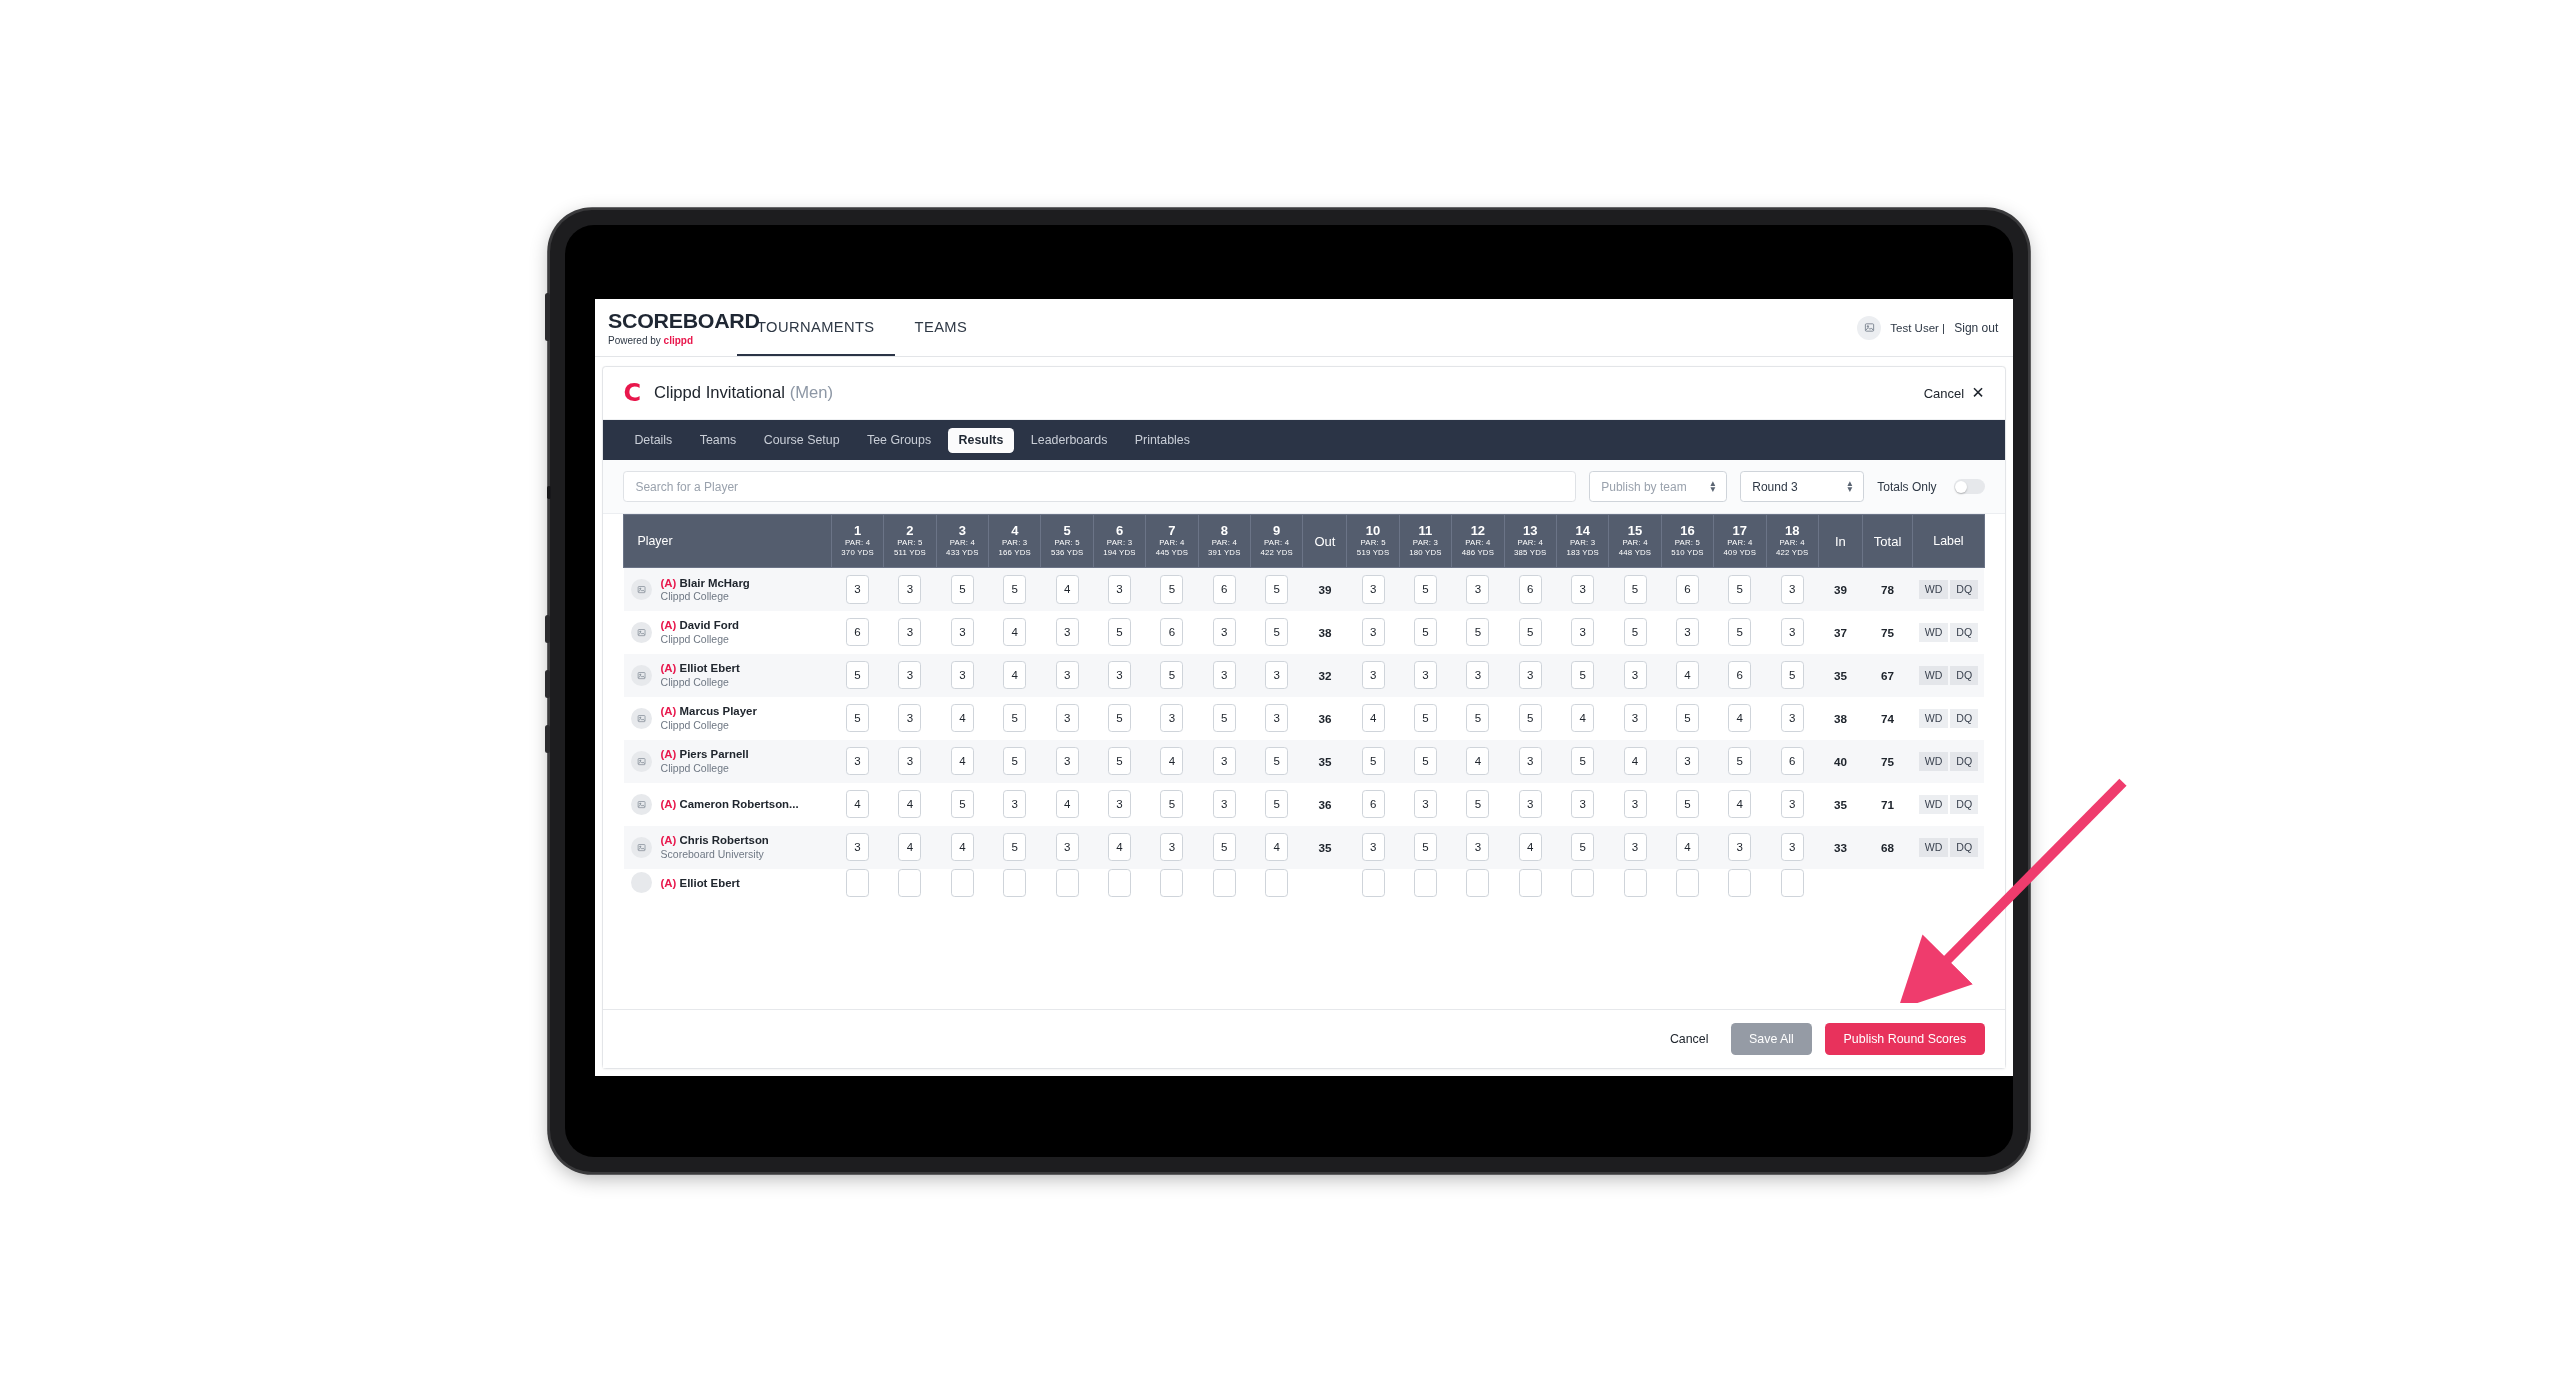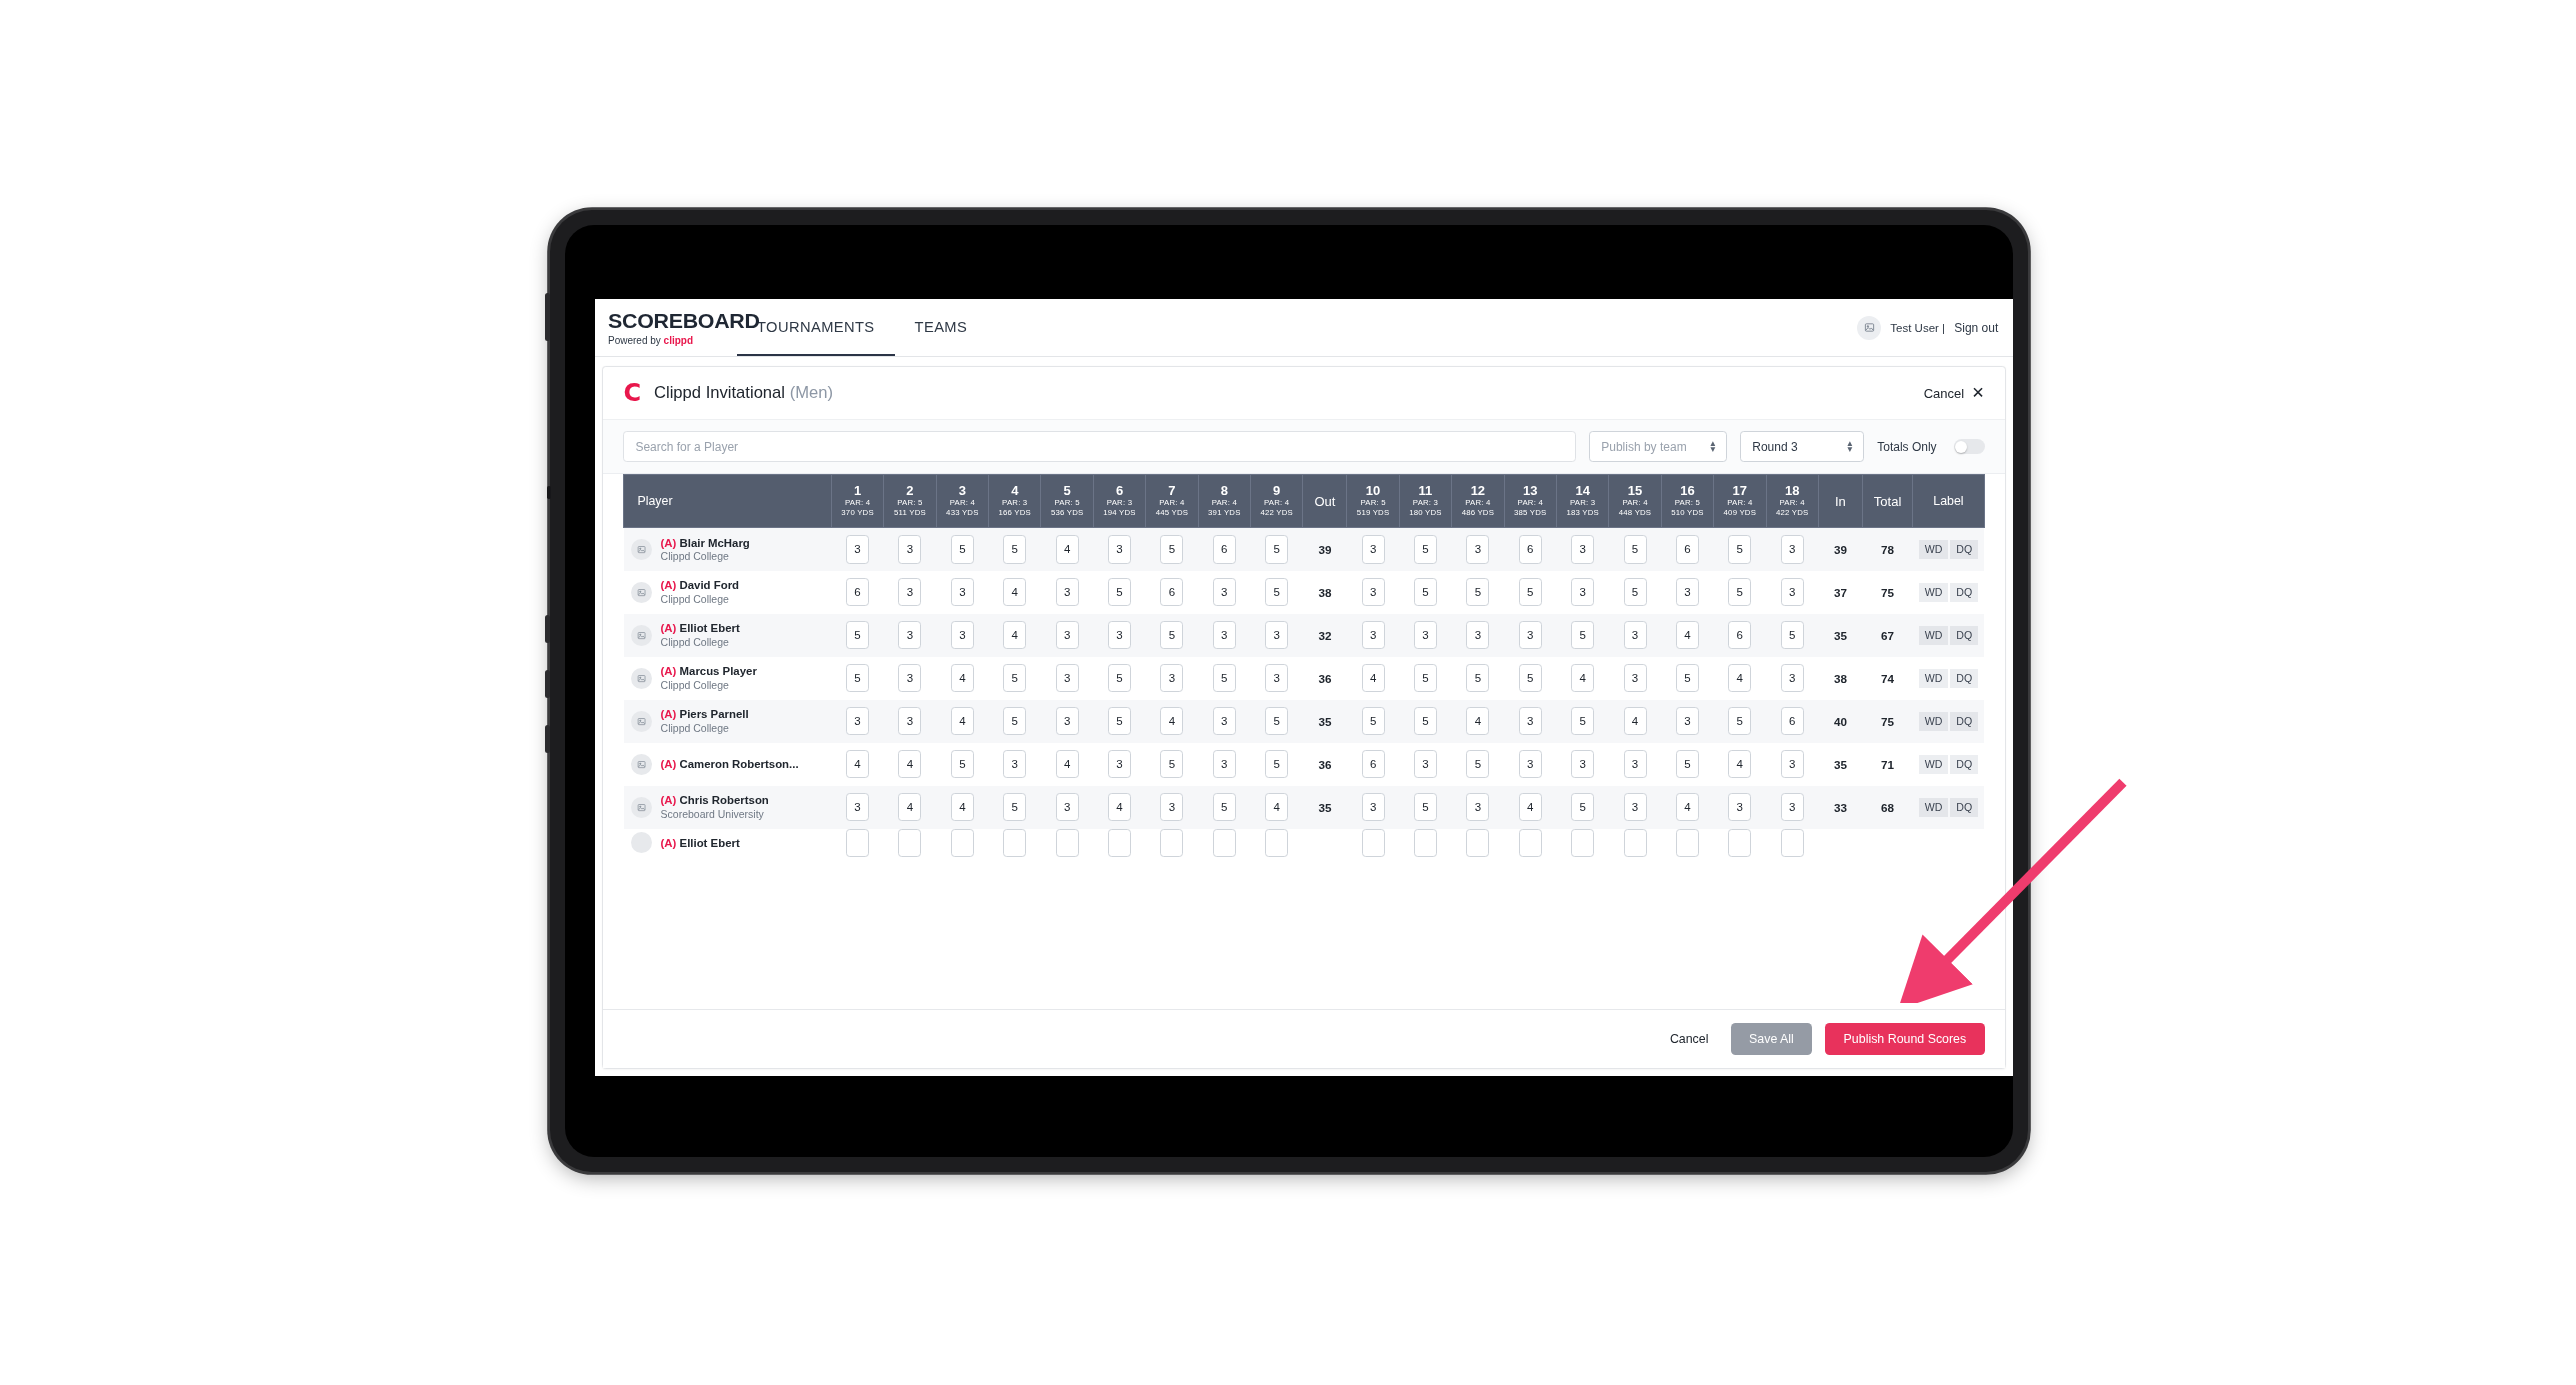--- a/index.html
+++ b/index.html
@@ -237,20 +237,29 @@
 
       <div class="card-head">
         <div class="c-logo">C</div>
         <div class="card-title"><span>Clippd Invitational</span> <span class="gender">(Men)</span></div>
         <div class="card-head-right">
           <span class="cancel-x-text">Cancel</span>
           <span class="cancel-x">✕</span>
         </div>
       </div>
 
+      <div class="sectiontabs">
+        <div class="st">Details</div>
+        <div class="st">Teams</div>
+        <div class="st">Course Setup</div>
+        <div class="st">Tee Groups</div>
+        <div class="st active">Results</div>
+        <div class="st">Leaderboards</div>
+        <div class="st">Printables</div>
+      </div>
 
       <div class="filters">
         <div class="search">
           <input type="text" placeholder="Search for a Player" style="">
         </div>
         <div class="selbox team">
           <span class="lbl">Publish by team</span>
           <span class="caret">▲<br>▼</span>
         </div>
         <div class="selbox round">

